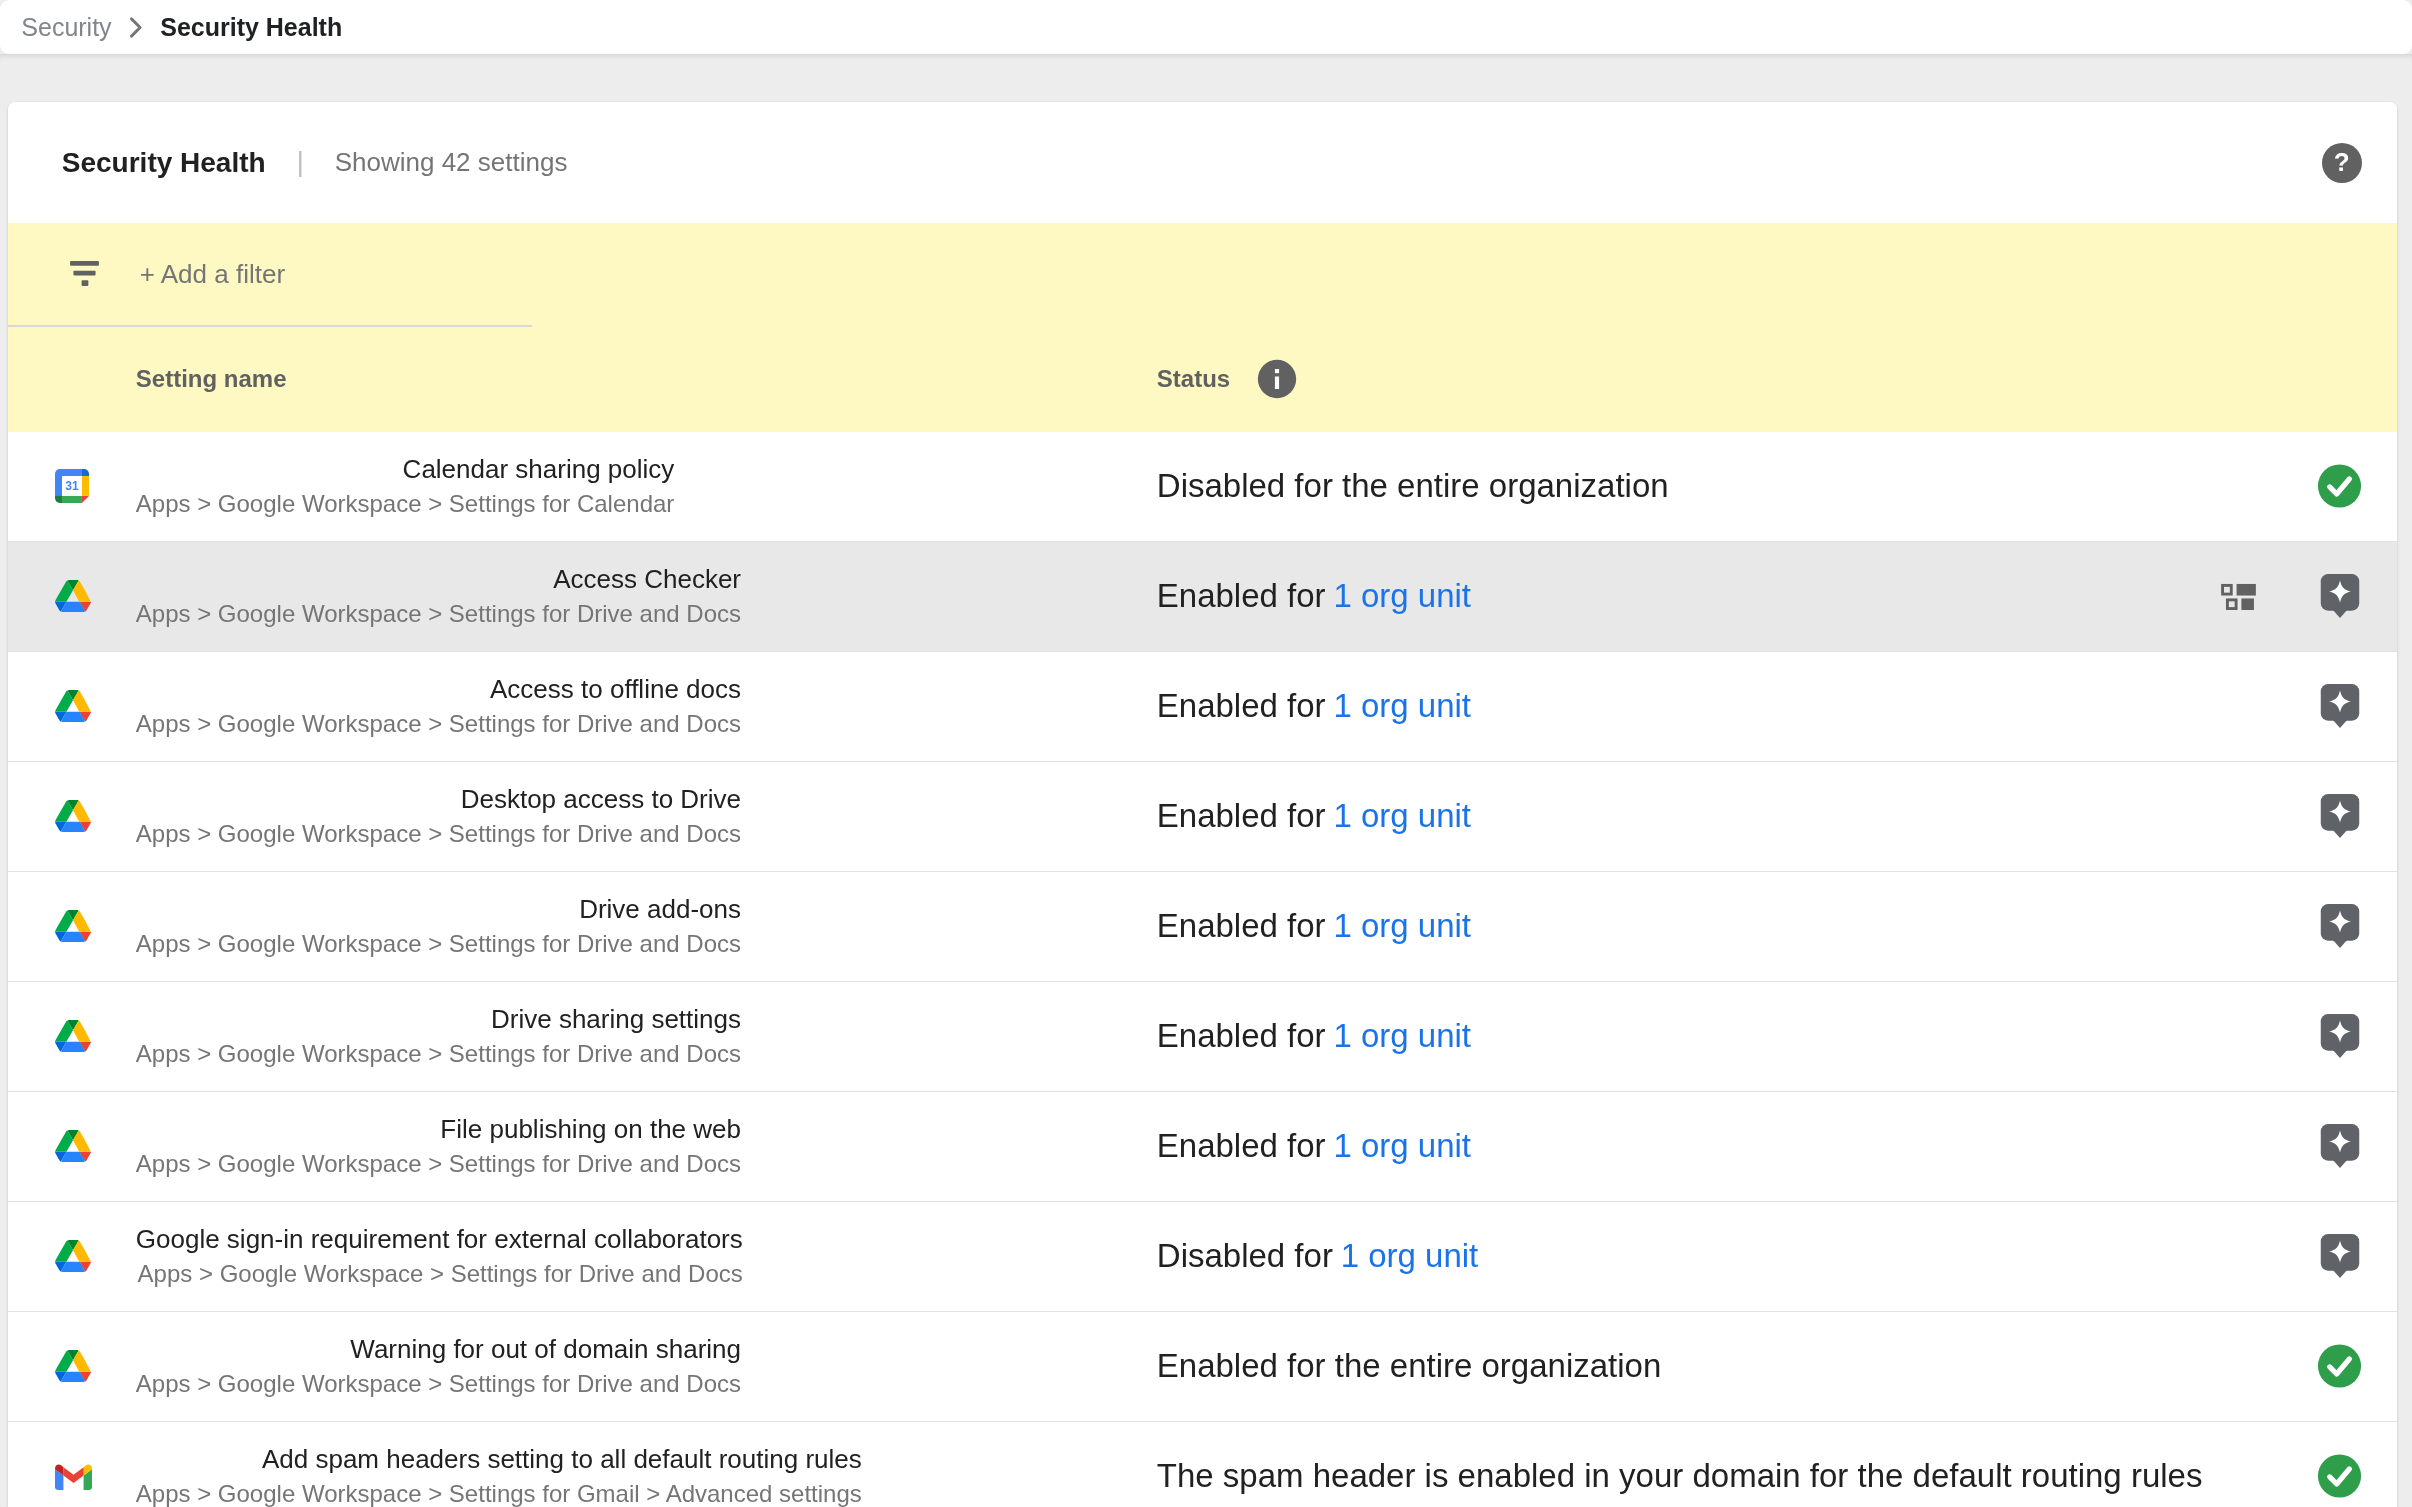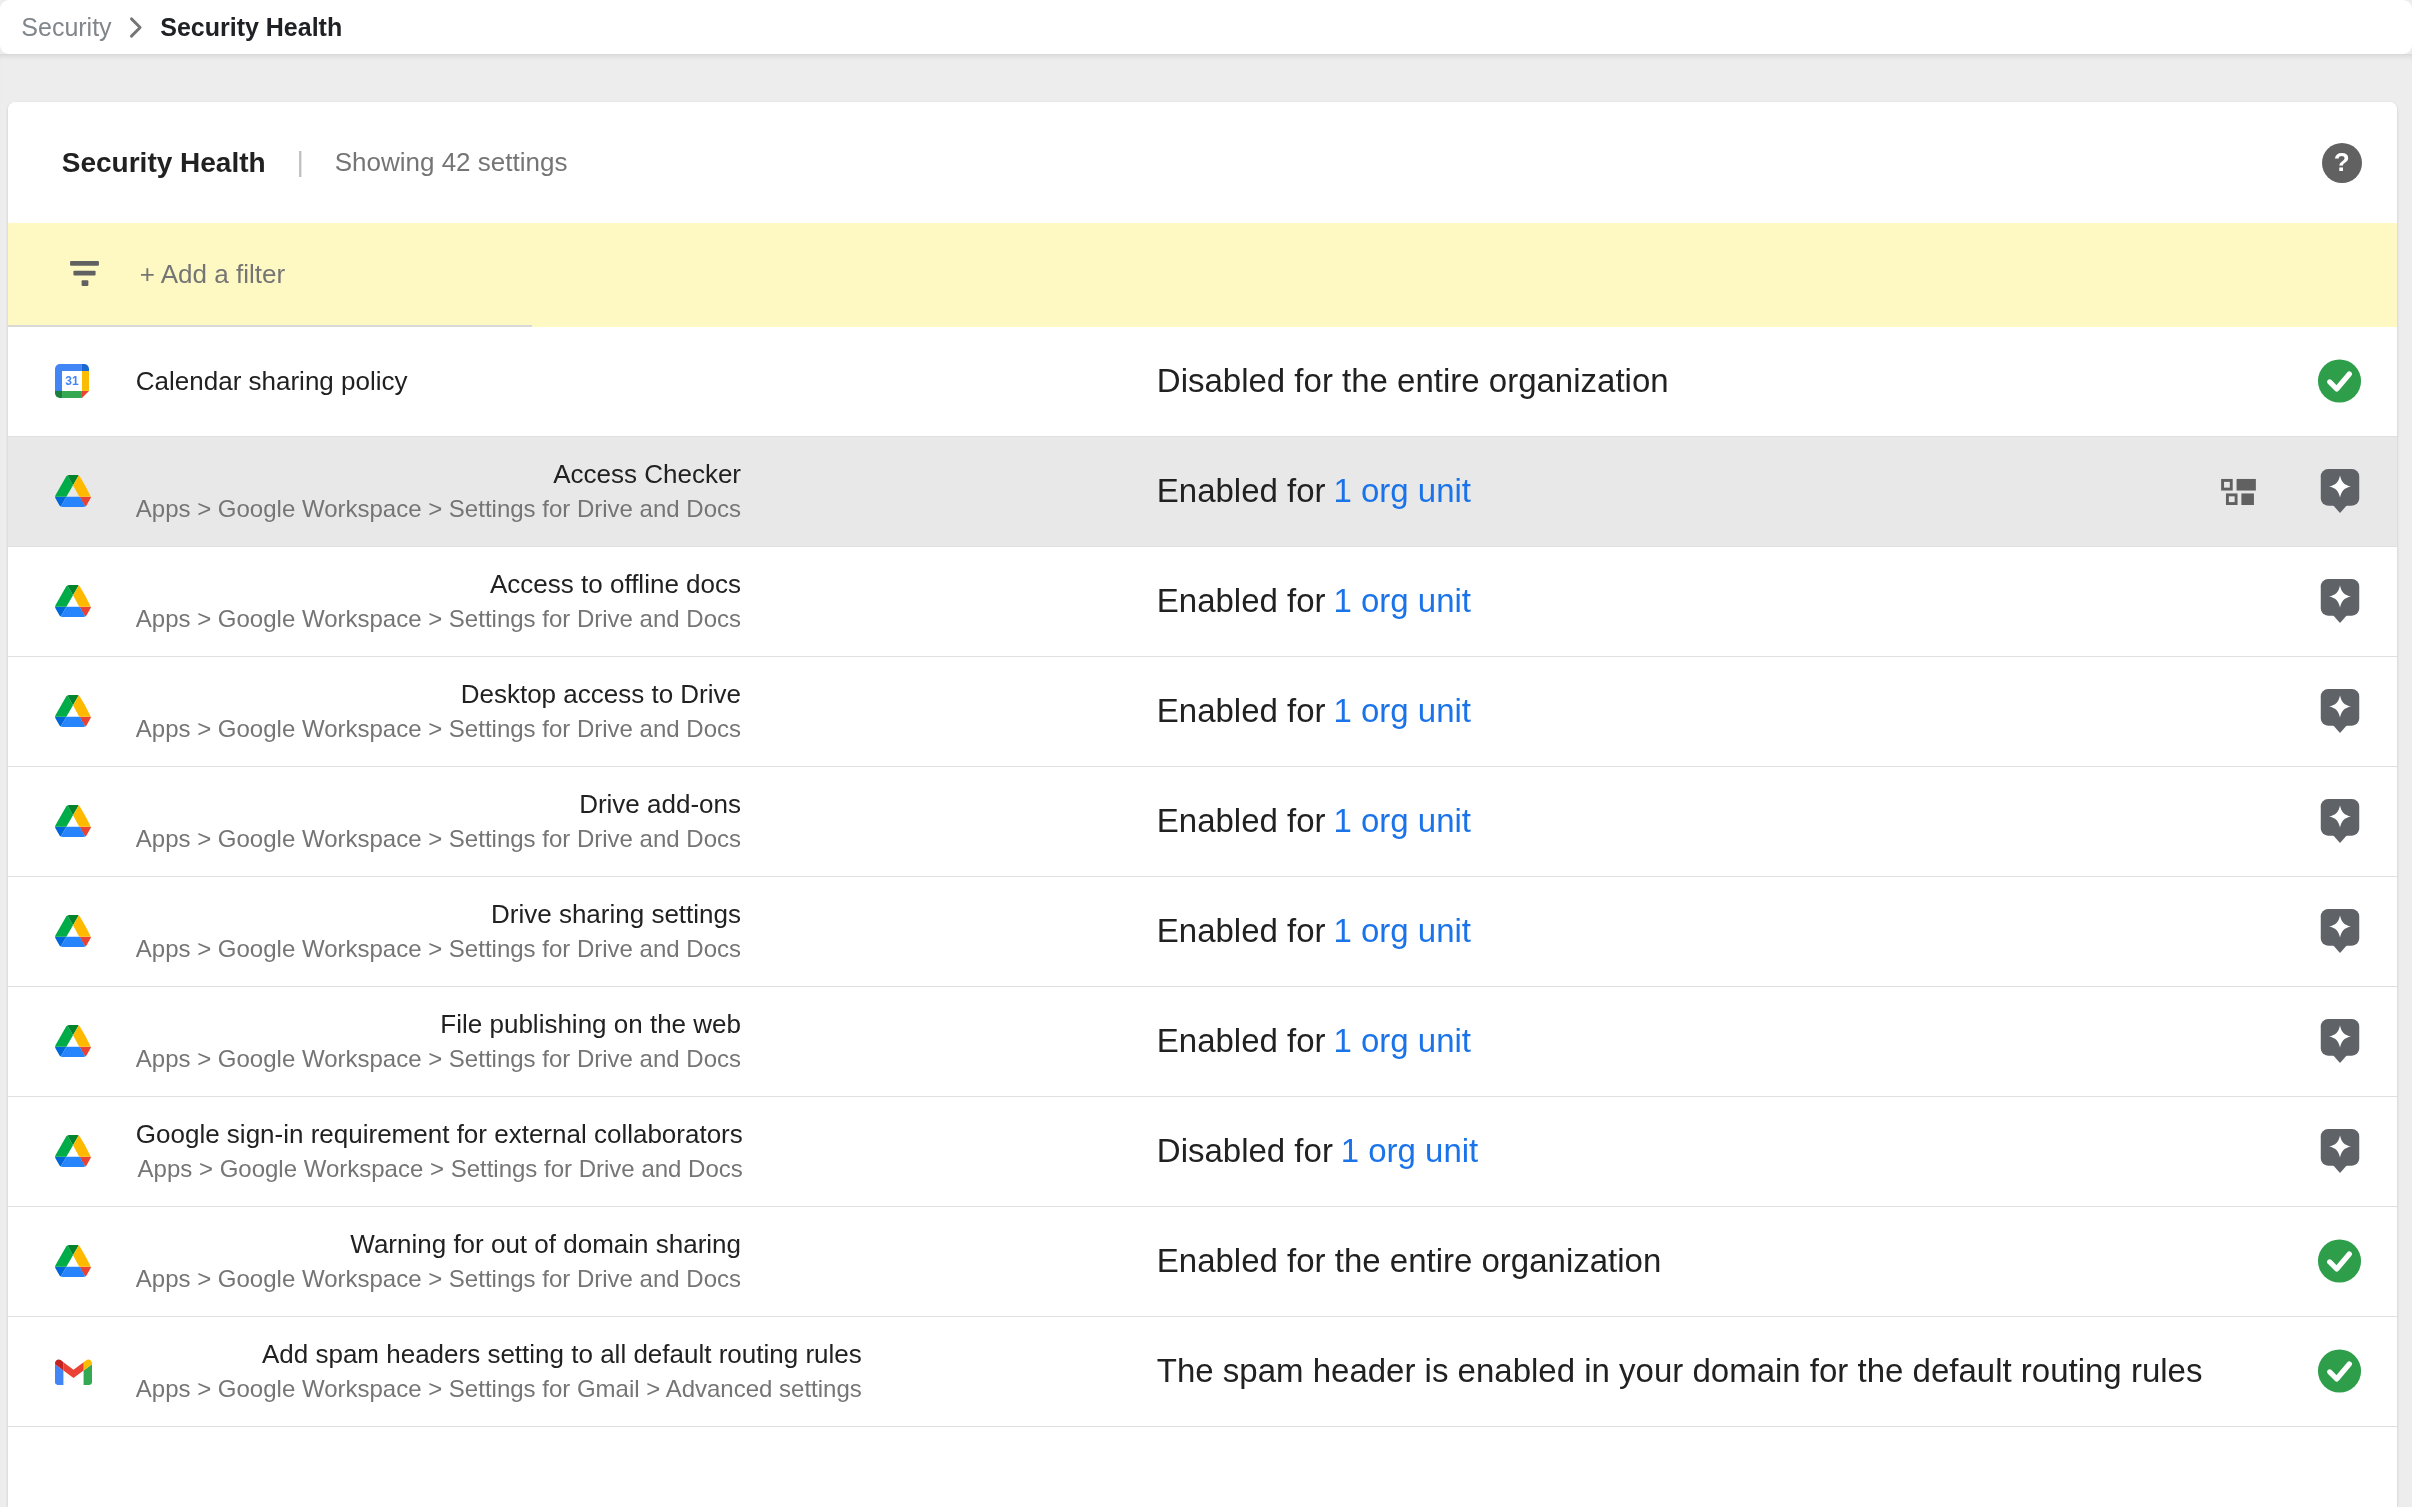--- a/index.html
+++ b/index.html
@@ -109,20 +109,33 @@
           <span class="filter-funnel">
             <svg width="29" height="26" viewBox="0 0 30 27">
               <rect x="0" y="0" width="30" height="5" rx="1" fill="#616161"></rect>
               <rect x="3.5" y="10" width="23" height="5" rx="1" fill="#616161"></rect>
               <rect x="12" y="20" width="7" height="6" rx="1" fill="#616161"></rect>
             </svg>
           </span>
           <span class="filter-label">+ Add a filter</span>
         </div>
         <div class="filter-divider"></div>
+        <div class="columns-row">
+          <span class="col-setting">Setting name</span>
+          <span class="col-status">
+            <span>Status</span>
+            <span class="info-circle">
+              <svg width="40" height="40" viewBox="0 0 48 48">
+                <circle cx="24" cy="24" r="23" fill="#616161"></circle>
+                <rect x="21.5" y="12" width="5" height="5" fill="#ffffff"></rect>
+                <rect x="21.5" y="21" width="5" height="15" fill="#ffffff"></rect>
+              </svg>
+            </span>
+          </span>
+        </div>
       </div>
 
       <div class="rows">
           <div class="row">
     <span class="app-icon">
       <svg width="34" height="34" viewBox="0 0 48 48">
         <defs>
                   <clipPath id="cal-clip">
                     <rect x="0" y="0" width="48" height="48" rx="7"></rect>
                   </clipPath>
@@ -136,20 +149,21 @@
           <rect x="0" y="38" width="10" height="10" fill="#188038"></rect>
           <path d="M38 38 H48 L38 48 Z" fill="#ea4335"></path>
           <rect x="10" y="10" width="28" height="28" fill="#ffffff"></rect>
           <text x="24" y="30" text-anchor="middle" font-size="17" font-weight="bold" fill="#4285f4">31</text>
         </g>
       </svg>
 
     </span>
     <div class="row-text">
       <div class="row-name">Calendar sharing policy</div>
+      <div class="row-path">Apps &gt; Google Workspace &gt; Settings for Calendar</div>
     </div>
     <div class="row-status">
       <span>Disabled for the entire organization</span>
     </div>
     <div class="trailing">
 
       <span class="check-icon">
         <svg width="45" height="45" viewBox="0 0 48 48">
           <circle cx="24" cy="24" r="23" fill="#2e9e4b"></circle>
           <path d="M13.5 25 L21 32.5 L34.5 16.5" stroke="#ffffff" stroke-width="5.5" fill="none" stroke-linecap="round" stroke-linejoin="round"></path>

